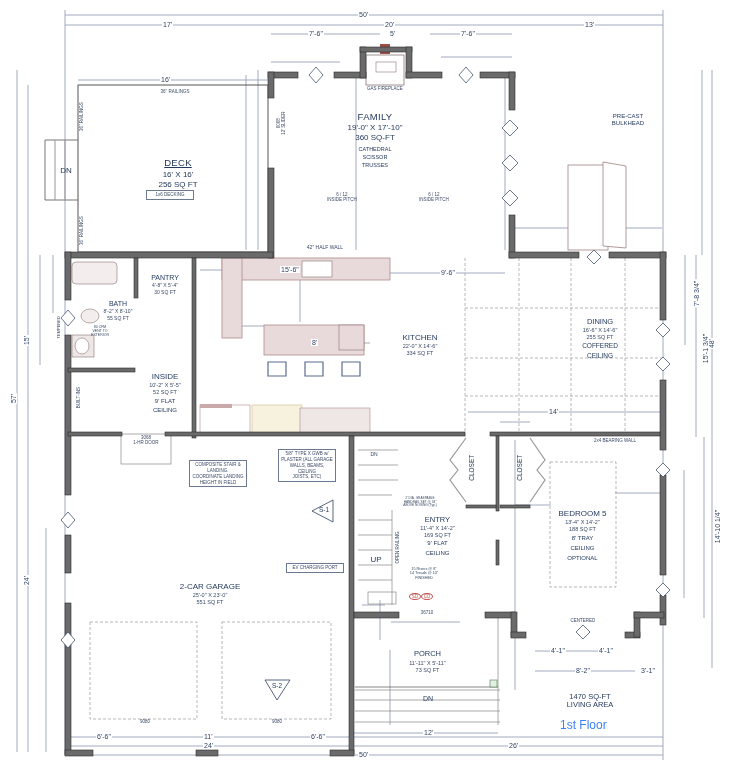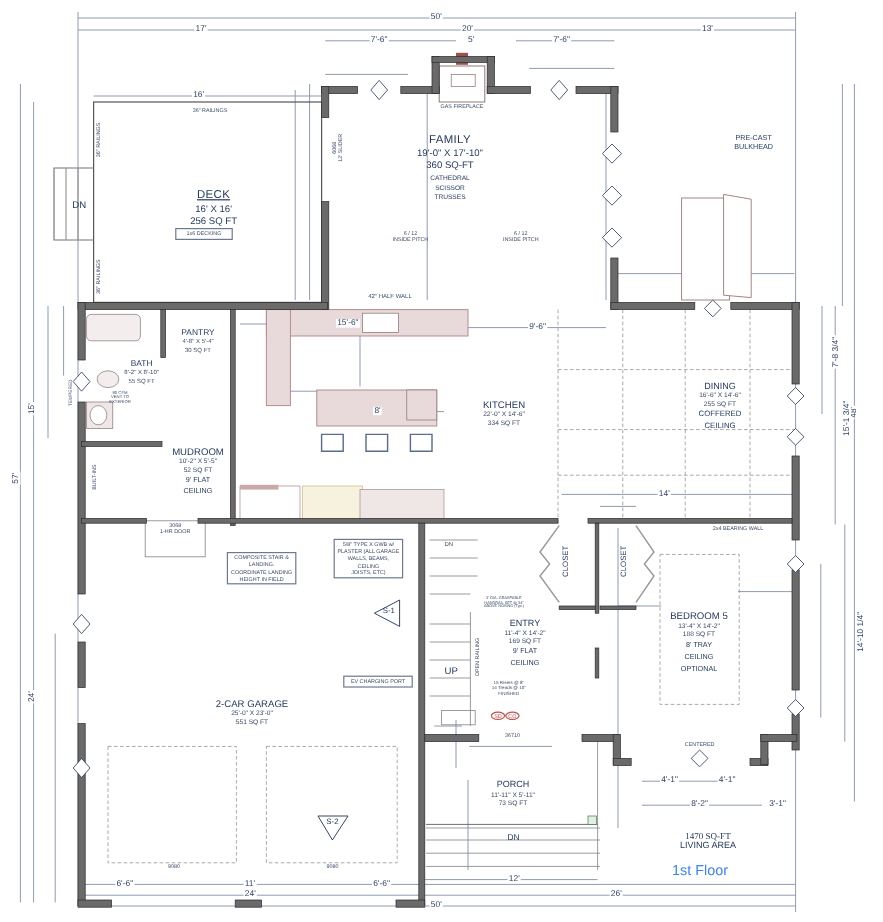--- a/index.html
+++ b/index.html
@@ -271,21 +271,21 @@
 <div class="lbl room-sub" style="left:390px;top:333px;width:60px;font-size:8px;">KITCHEN</div>
 <div class="lbl note" style="left:385px;top:343px;width:70px;font-size:5.5px;">22'-0" X 14'-6"</div>
 <div class="lbl note" style="left:385px;top:350px;width:70px;font-size:5.5px;">334 SQ FT</div>
 
 <div class="lbl room-sub" style="left:570px;top:318px;width:60px;font-size:7.5px;">DINING</div>
 <div class="lbl note" style="left:565px;top:327px;width:70px;font-size:5.5px;">16'-6" X 14'-6"</div>
 <div class="lbl note" style="left:565px;top:334px;width:70px;font-size:5.5px;">255 SQ FT</div>
 <div class="lbl room-sub" style="left:570px;top:342px;width:60px;font-size:6.5px;">COFFERED</div>
 <div class="lbl room-sub" style="left:570px;top:352px;width:60px;font-size:6.5px;">CEILING</div>
 
-<div class="lbl room-sub" style="left:135px;top:372px;width:60px;font-size:8px;">MUDROOM</div>
+<div class="lbl room-sub" style="left:135px;top:372px;width:60px;font-size:8px;">INSIDE</div>
 <div class="lbl note" style="left:135px;top:382px;width:60px;font-size:5.5px;">10'-2" X 5'-5"</div>
 <div class="lbl note" style="left:135px;top:389px;width:60px;font-size:5.5px;">52 SQ FT</div>
 <div class="lbl room-sub" style="left:135px;top:398px;width:60px;font-size:6px;">9' FLAT</div>
 <div class="lbl room-sub" style="left:135px;top:407px;width:60px;font-size:6px;">CEILING</div>
 <div class="lbl note vdim" style="left:64px;top:395px;width:30px;">BUILT-INS</div>
 <div class="lbl note" style="left:126px;top:435px;width:40px;">3068
 1-HR DOOR</div>
 
 <div class="lbl room-sub" style="left:170px;top:582px;width:80px;font-size:8px;">2-CAR GARAGE</div>
 <div class="lbl note" style="left:170px;top:592px;width:80px;font-size:5.5px;">25'-0" X 23'-0"</div>
@@ -333,21 +333,21 @@
 <div class="lbl room-sub" style="left:550px;top:555px;width:65px;font-size:6px;">OPTIONAL</div>
 <div class="lbl note" style="left:590px;top:438px;width:50px;">2x4 BEARING WALL</div>
 <div class="lbl note" style="left:568px;top:618px;width:30px;">CENTERED</div>
 
 <div class="lbl room-sub" style="left:400px;top:650px;width:55px;font-size:7.5px;">PORCH</div>
 <div class="lbl note" style="left:395px;top:660px;width:65px;font-size:5.5px;">11'-11" X 5'-11"</div>
 <div class="lbl note" style="left:395px;top:667px;width:65px;font-size:5.5px;">73 SQ FT</div>
 <div class="lbl room-sub" style="left:418px;top:695px;width:20px;font-size:7px;">DN</div>
 
 <div class="lbl room-sub" style="left:550px;top:683px;width:80px;font-size:7.5px;margin-top:18px;">LIVING AREA</div>
-<div class="lbl room-sub" style="left:550px;top:693px;width:80px;font-size:7.5px;font-family:Liberation Serif, serif;">1470 SQ-FT</div>
+<div class="lbl room-sub" style="left:550px;top:693px;width:80px;font-size:7.5px;">1470 SQ-FT</div>
 <div class="floor-title" style="left:560px;top:718px;">1st Floor</div>
 
 <div class="dim" style="left:358px;top:11px;">50'</div>
 <div class="dim" style="left:162px;top:21px;">17'</div>
 <div class="dim" style="left:384px;top:21px;">20'</div>
 <div class="dim" style="left:584px;top:21px;">13'</div>
 <div class="dim" style="left:308px;top:30px;">7'-6"</div>
 <div class="dim" style="left:389px;top:30px;">5'</div>
 <div class="dim" style="left:460px;top:30px;">7'-6"</div>
 <div class="dim" style="left:160px;top:76px;">16'</div>

